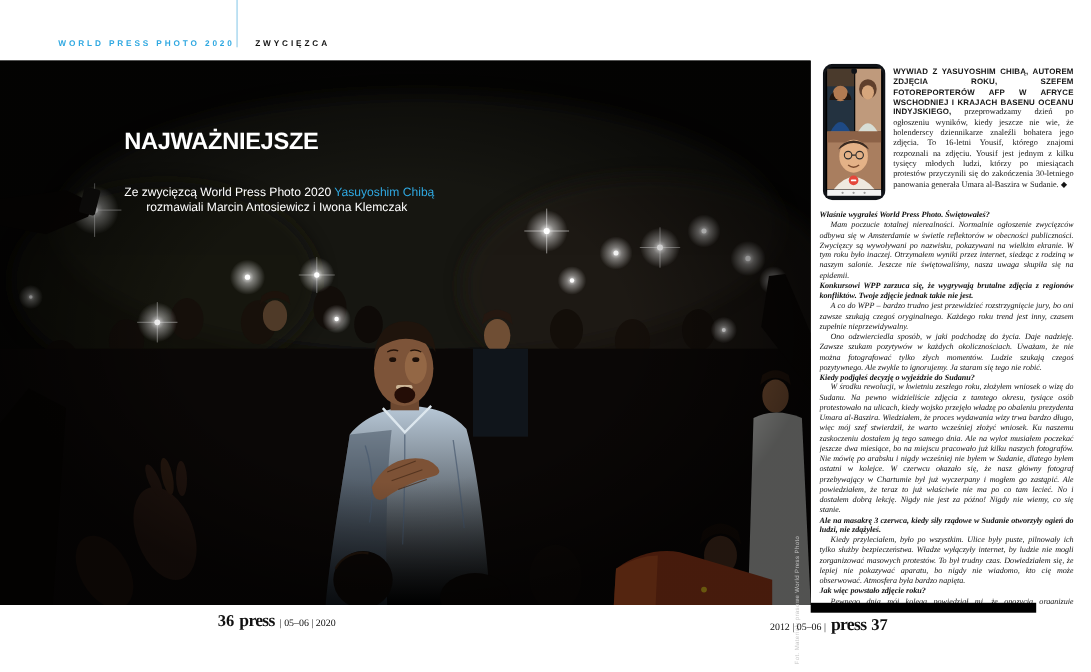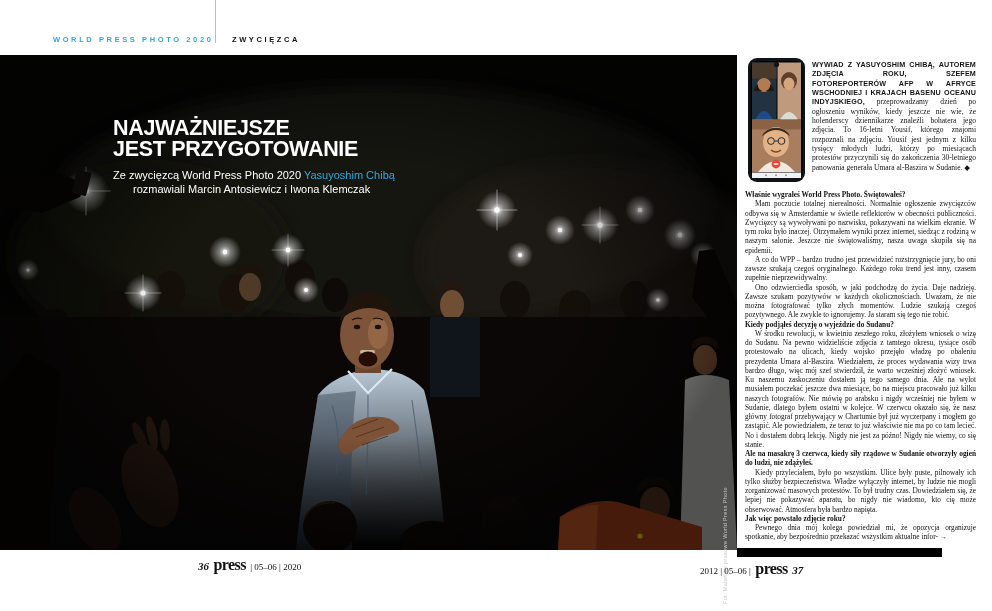--- a/index.html
+++ b/index.html
@@ -25,30 +25,30 @@
 
   
   .phone{position:absolute;left:748px;top:58px;width:57px;height:124px;}
   .phone svg{display:block;width:100%;height:100%;}
   .lede{position:absolute;left:812px;top:60px;width:164px;font-family:"Liberation Serif",serif;
         font-size:7.55px;line-height:9.35px;text-align:justify;color:#141414;}
   .lede .lead{font-family:"Liberation Sans",sans-serif;font-weight:bold;font-size:7.2px;letter-spacing:.15px;}
 
   .column{position:absolute;left:745px;top:190px;width:231px;height:359px;overflow:hidden;
           font-family:"Liberation Serif",serif;font-size:7.35px;line-height:9.25px;
-          text-align:justify;color:#101010;}
+          text-align:justify;color:#101010;font-style:italic;}
   .column .q{font-weight:bold;margin:0;}
   .column p.a{margin:0;text-indent:10px;}
 
   .black-bar{position:absolute;left:737px;top:548px;width:205px;height:9px;background:#000;}
 
   
   .footer{position:absolute;font-family:"Liberation Serif",serif;font-size:9px;color:#111;white-space:nowrap;}
   .footer .logo{font-weight:bold;font-size:16px;letter-spacing:-0.6px;}
-  .footer .pg{font-weight:bold;font-size:11px;font-style:italic;}
+  .footer .pg{font-weight:bold;font-size:15px;}
   .footer-left{left:198px;top:556px;}
   .footer-right{left:700px;top:560px;}
 </style>
 </head>
 <body>
 
 <div class="page">
 
   <div class="kicker-rule"></div>
   <div class="kicker series" style="color: rgb(47, 168, 225);">WORLD PRESS PHOTO 2020</div>
@@ -214,21 +214,20 @@
         <path d="M305,462 a27,26 0 0 1 30,-14" stroke="#2a1a0e" stroke-width="2" fill="none" opacity=".8"></path>
         <ellipse cx="432" cy="488" rx="32" ry="22" fill="#0a0705"></ellipse>
         <ellipse cx="505" cy="470" rx="24" ry="30" fill="#0d0907"></ellipse>
       </g>
 
       <rect width="737" height="495" fill="url(#vig)"></rect>
     </svg>
 
     <div class="title">
       <span>NAJWAŻNIEJSZE</span>
-      <span>JEST PRZYGOTOWANIE</span>
     </div>
     <div class="standfirst">
       <span>Ze zwycięzcą World Press Photo 2020 </span><span class="name" style="color: rgb(47, 168, 225); text-align: right;">Yasuyoshim Chibą</span>
       <span class="line2">rozmawiali Marcin Antosiewicz i Iwona Klemczak</span>
     </div>
     <div class="credit">Fot. Materiały prasowe World Press Photo</div>
   </div>
 
   <div class="phone">
     <svg viewBox="0 0 57 124">
@@ -265,20 +264,21 @@
       <circle cx="38" cy="117.3" r="1" fill="#999"></circle>
       <circle cx="28.5" cy="6.5" r="2.6" fill="#101318"></circle>
     </svg>
   </div>
 
   <div class="lede"><span class="lead">WYWIAD Z YASUYOSHIM CHIBĄ, AUTOREM ZDJĘCIA ROKU, SZEFEM FOTOREPORTERÓW AFP W AFRYCE WSCHODNIEJ I KRAJACH BASENU OCEANU INDYJSKIEGO,</span><span> przeprowadzamy dzień po ogłoszeniu wyników, kiedy jeszcze nie wie, że holenderscy dziennikarze znaleźli bohatera jego zdjęcia. To 16-letni Yousif, którego znajomi rozpoznali na zdjęciu. Yousif jest jednym z kilku tysięcy młodych ludzi, którzy po miesiącach protestów przyczynili się do zakończenia 30-letniego panowania generała Umara al-Baszira w Sudanie. ◆</span></div>
 
   <div class="column">
       <div class="q">Właśnie wygrałeś World Press Photo. Świętowałeś?</div>
       <p class="a">Mam poczucie totalnej nierealności. Normalnie ogłoszenie zwycięzców odbywa się w Amsterdamie w świetle reflektorów w obecności publiczności. Zwycięzcy są wywoływani po nazwisku, pokazywani na wielkim ekranie. W tym roku było inaczej. Otrzymałem wyniki przez internet, siedząc z rodziną w naszym salonie. Jeszcze nie świętowaliśmy, nasza uwaga skupiła się na epidemii.</p>
+      <div class="q">Konkursowi WPP zarzuca się, że wygrywają brutalne zdjęcia z regionów konfliktów. Twoje zdjęcie jednak takie nie jest.</div>
       <p class="a">A co do WPP – bardzo trudno jest przewidzieć rozstrzygnięcie jury, bo oni zawsze szukają czegoś oryginalnego. Każdego roku trend jest inny, czasem zupełnie nieprzewidywalny.</p>
       <p class="a">Ono odzwierciedla sposób, w jaki podchodzę do życia. Daje nadzieję. Zawsze szukam pozytywów w każdych okolicznościach. Uważam, że nie można fotografować tylko złych momentów. Ludzie szukają czegoś pozytywnego. Ale zwykle to ignorujemy. Ja staram się tego nie robić.</p>
       <div class="q">Kiedy podjąłeś decyzję o wyjeździe do Sudanu?</div>
       <p class="a">W środku rewolucji, w kwietniu zeszłego roku, złożyłem wniosek o wizę do Sudanu. Na pewno widzieliście zdjęcia z tamtego okresu, tysiące osób protestowało na ulicach, kiedy wojsko przejęło władzę po obaleniu prezydenta Umara al-Baszira. Wiedziałem, że proces wydawania wizy trwa bardzo długo, więc mój szef stwierdził, że warto wcześniej złożyć wniosek. Ku naszemu zaskoczeniu dostałem ją tego samego dnia. Ale na wylot musiałem poczekać jeszcze dwa miesiące, bo na miejscu pracowało już kilku naszych fotografów. Nie mówię po arabsku i nigdy wcześniej nie byłem w Sudanie, dlatego byłem ostatni w kolejce. W czerwcu okazało się, że nasz główny fotograf przebywający w Chartumie był już wyczerpany i mogłem go zastąpić. Ale powiedziałem, że teraz to już właściwie nie ma po co tam lecieć. No i dostałem dobrą lekcję. Nigdy nie jest za późno! Nigdy nie wiemy, co się stanie.</p>
       <div class="q">Ale na masakrę 3 czerwca, kiedy siły rządowe w Sudanie otworzyły ogień do ludzi, nie zdążyłeś.</div>
       <p class="a">Kiedy przyleciałem, było po wszystkim. Ulice były puste, pilnowały ich tylko służby bezpieczeństwa. Władze wyłączyły internet, by ludzie nie mogli zorganizować masowych protestów. To był trudny czas. Dowiedziałem się, że lepiej nie pokazywać aparatu, bo nigdy nie wiadomo, kto cię może obserwować. Atmosfera była bardzo napięta.</p>
       <div class="q">Jak więc powstało zdjęcie roku?</div>
       <p class="a">Pewnego dnia mój kolega powiedział mi, że opozycja organizuje spotkanie, aby bezpośrednio przekazać wszystkim aktualne infor- →</p>
     </div>
 

